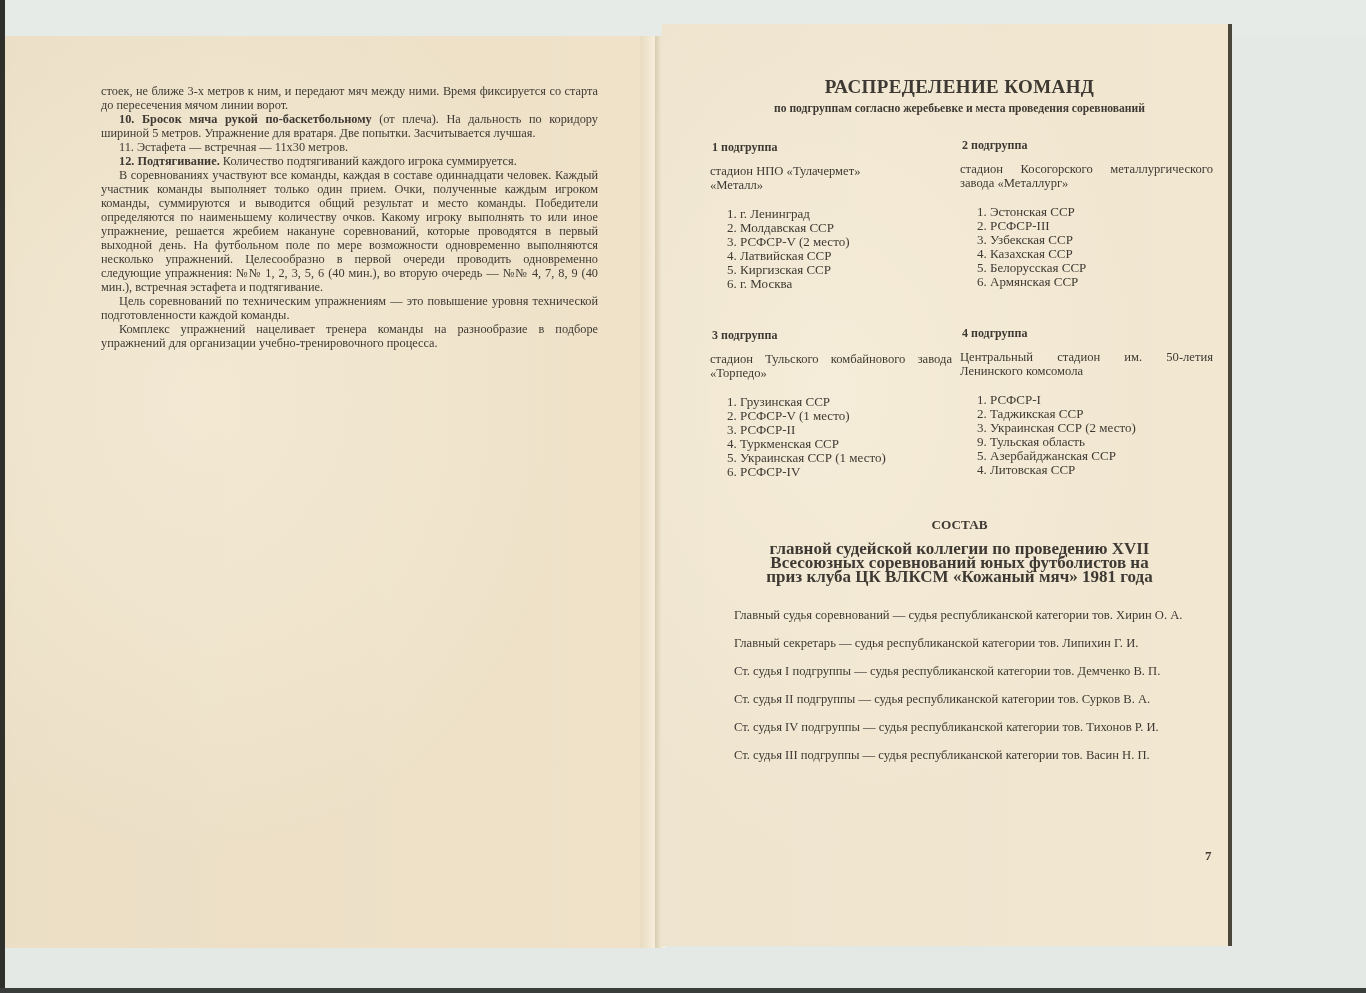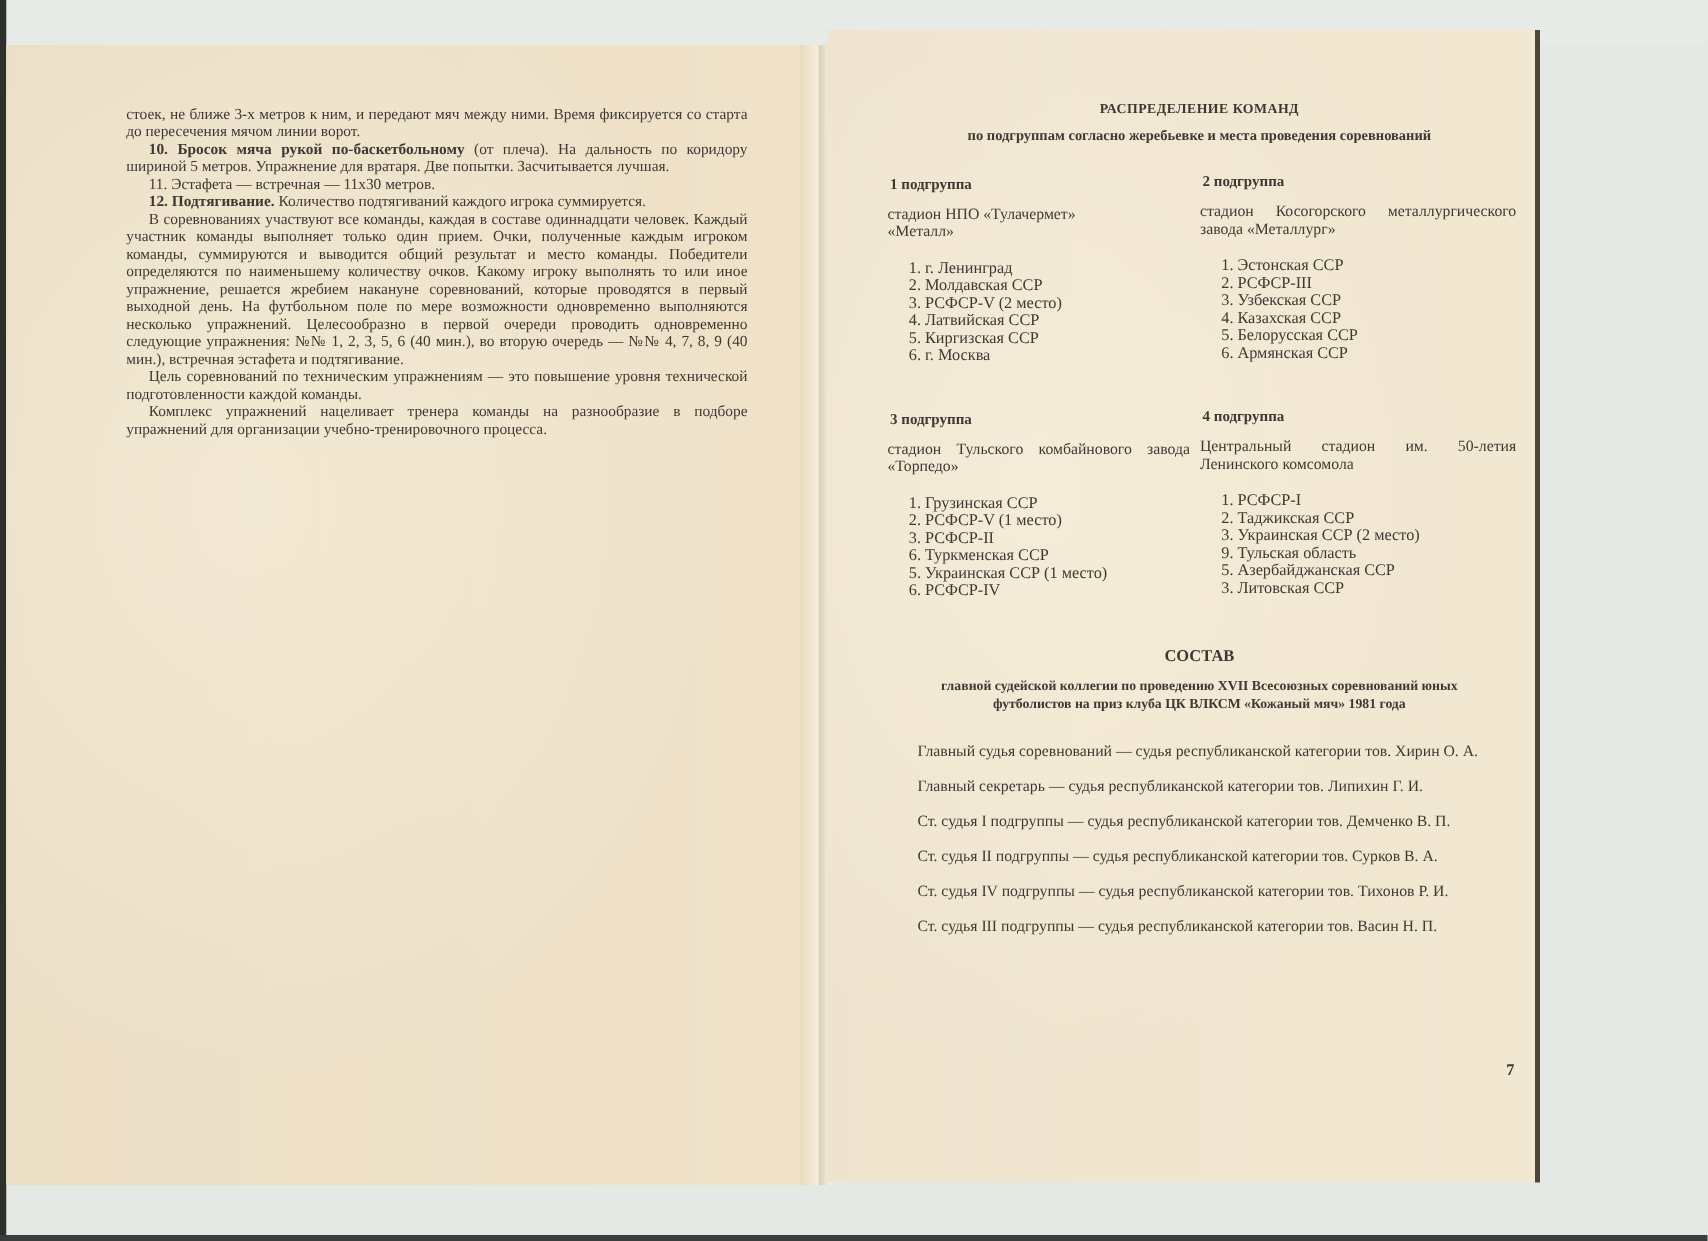--- a/index.html
+++ b/index.html
@@ -29,30 +29,30 @@
 
   .left-text {
     position:absolute; left:101px; top:84px; width:497px;
     font-size:12.3px; line-height:14px; text-align:justify;
   }
   .left-text p { margin:0; text-indent:18px; }
   .left-text p.noindent { text-indent:0; }
   .b { font-weight:bold; }
 
   .right-content { position:absolute; left:706px; top:80px; width:507px; font-size:12.6px; line-height:14px; }
-  .title { text-align:center; font-weight:bold; font-size:11px; letter-spacing:0.4px; margin:0; }
+  .title { text-align:center; font-weight:bold; font-size:19px; letter-spacing:0.4px; margin:0; }
   .subtitle { text-align:center; font-weight:bold; font-size:11.6px; line-height:14px; margin:8px 0 0 0; }
   .groups { display:grid; grid-template-columns:250px 257px; margin-top:24px; }
   .group { }
   .group-head { font-weight:bold; font-size:12px; margin:0 0 10px 6px; }
   .group-venue { margin:0 0 10px 4px; line-height:14px; }
   .group-list { list-style:none; margin:15px; padding:0 0 0 6px; line-height:14px; font-size:13px; }
   .group-row2 { margin-top:22px; }
   .sostav-title { text-align:center; font-weight:bold; font-size:13.2px; margin-top:24px; }
-  .sostav-sub { text-align:center; font-weight:bold; font-size:11px; line-height:14px; margin-top:10px; }
+  .sostav-sub { text-align:center; font-weight:bold; font-size:17px; line-height:14px; margin-top:10px; }
   .judges { margin-top:24px; text-align:justify; }
   .judges p { margin:0 0 14px 0; text-indent:28px; line-height:14px; }
   .page-num { position:absolute; left:1205px; top:848px; font-size:13px; font-weight:bold; }
 </style>
 </head>
 <body>
 
 <div class="scan-top"></div>
 <div class="left-edge"></div>
 
@@ -102,35 +102,35 @@
         <li>6. Армянская ССР</li>
       </ul>
     </div>
     <div class="group group-row2">
       <div class="group-head">3 подгруппа</div>
       <div class="group-venue" style="text-align:justify; width:242px;">стадион Тульского комбайнового завода «Торпедо»</div>
       <ul class="group-list">
         <li>1. Грузинская ССР</li>
         <li>2. РСФСР-V (1 место)</li>
         <li>3. РСФСР-II</li>
-        <li>6. Туркменская ССР</li>
+        <li>4. Туркменская ССР</li>
         <li>5. Украинская ССР (1 место)</li>
         <li>6. РСФСР-IV</li>
       </ul>
     </div>
     <div class="group group-row2" style="margin-top:20px;">
       <div class="group-head">4 подгруппа</div>
       <div class="group-venue" style="text-align:justify;">Центральный стадион им. 50-летия Ленинского комсомола</div>
       <ul class="group-list">
         <li>1. РСФСР-I</li>
         <li>2. Таджикская ССР</li>
         <li>3. Украинская ССР (2 место)</li>
         <li>9. Тульская область</li>
         <li>5. Азербайджанская ССР</li>
-        <li>3. Литовская ССР</li>
+        <li>4. Литовская ССР</li>
       </ul>
     </div>
   </div>
 
   <div class="sostav-title">СОСТАВ</div>
   <div class="sostav-sub" style="padding:0 45px;">главной судейской коллегии по проведению XVII Всесоюзных соревнований юных футболистов на приз клуба ЦК ВЛКСМ «Кожаный мяч» 1981 года</div>
 
   <div class="judges">
     <p>Главный судья соревнований — судья республиканской категории тов. Хирин О. А.</p>
     <p>Главный секретарь — судья республиканской категории тов. Липихин Г. И.</p>

